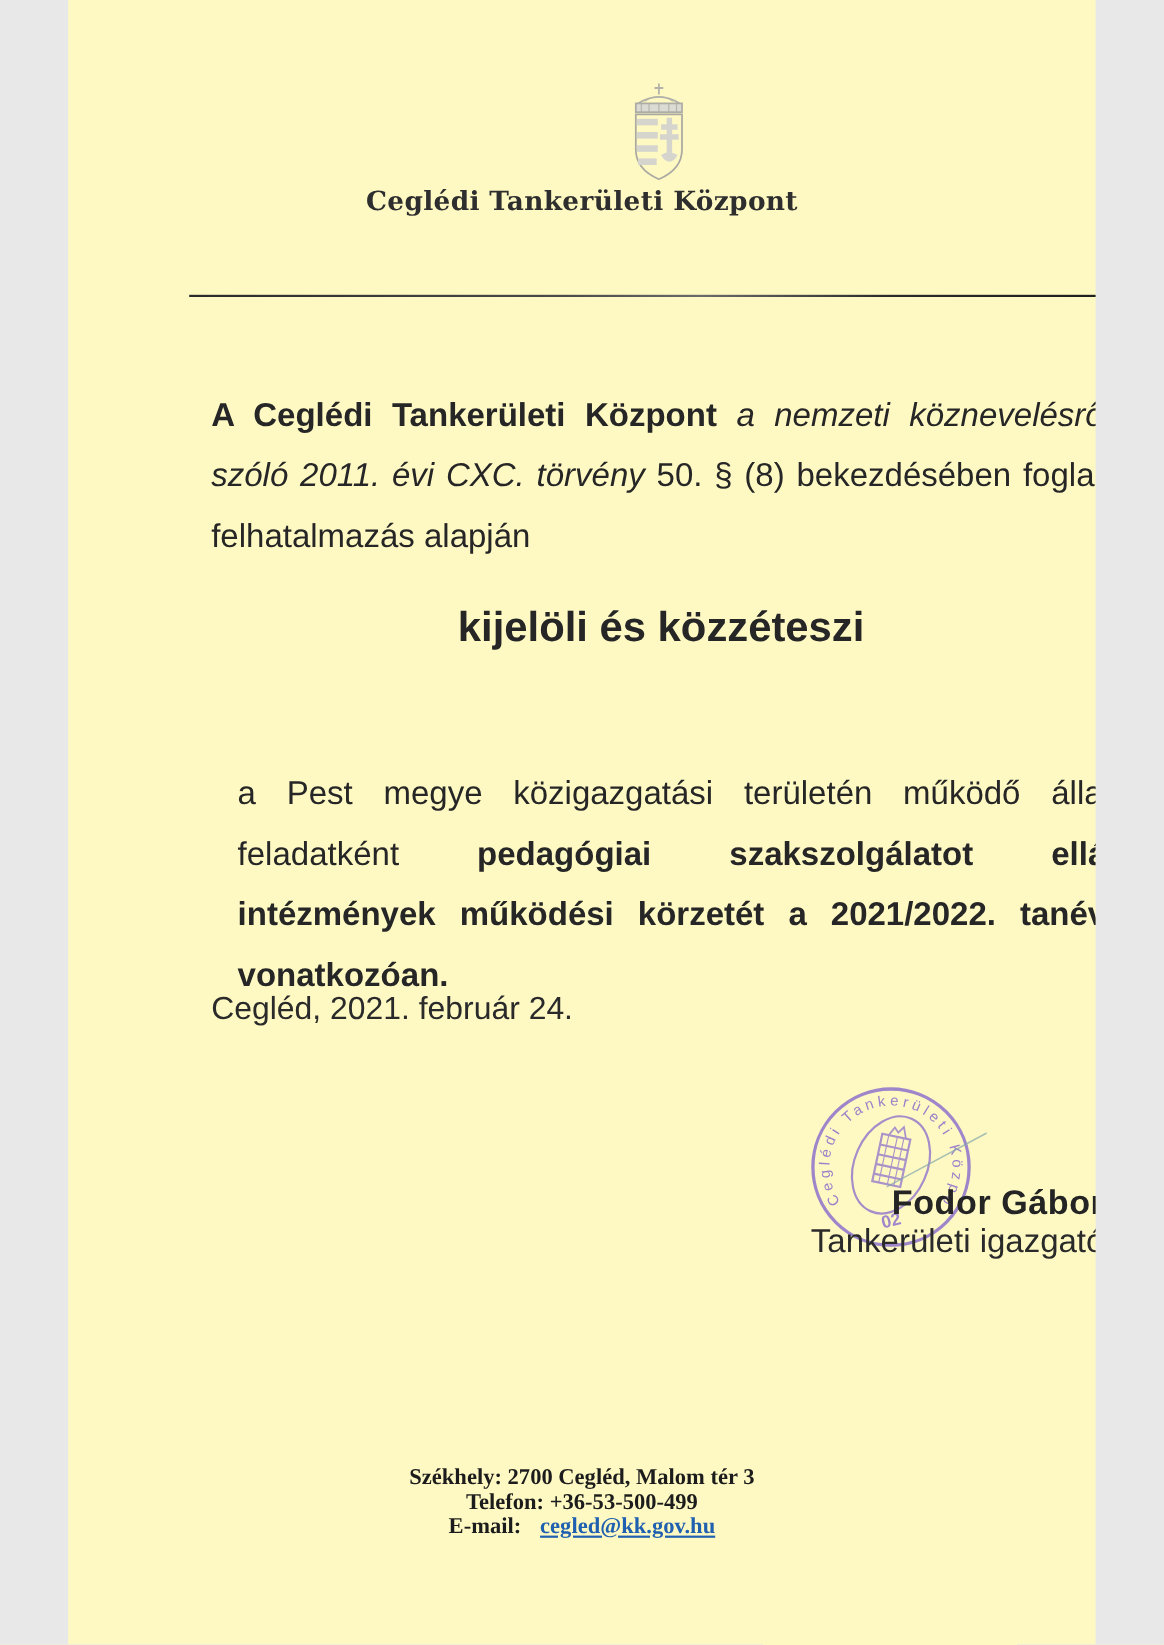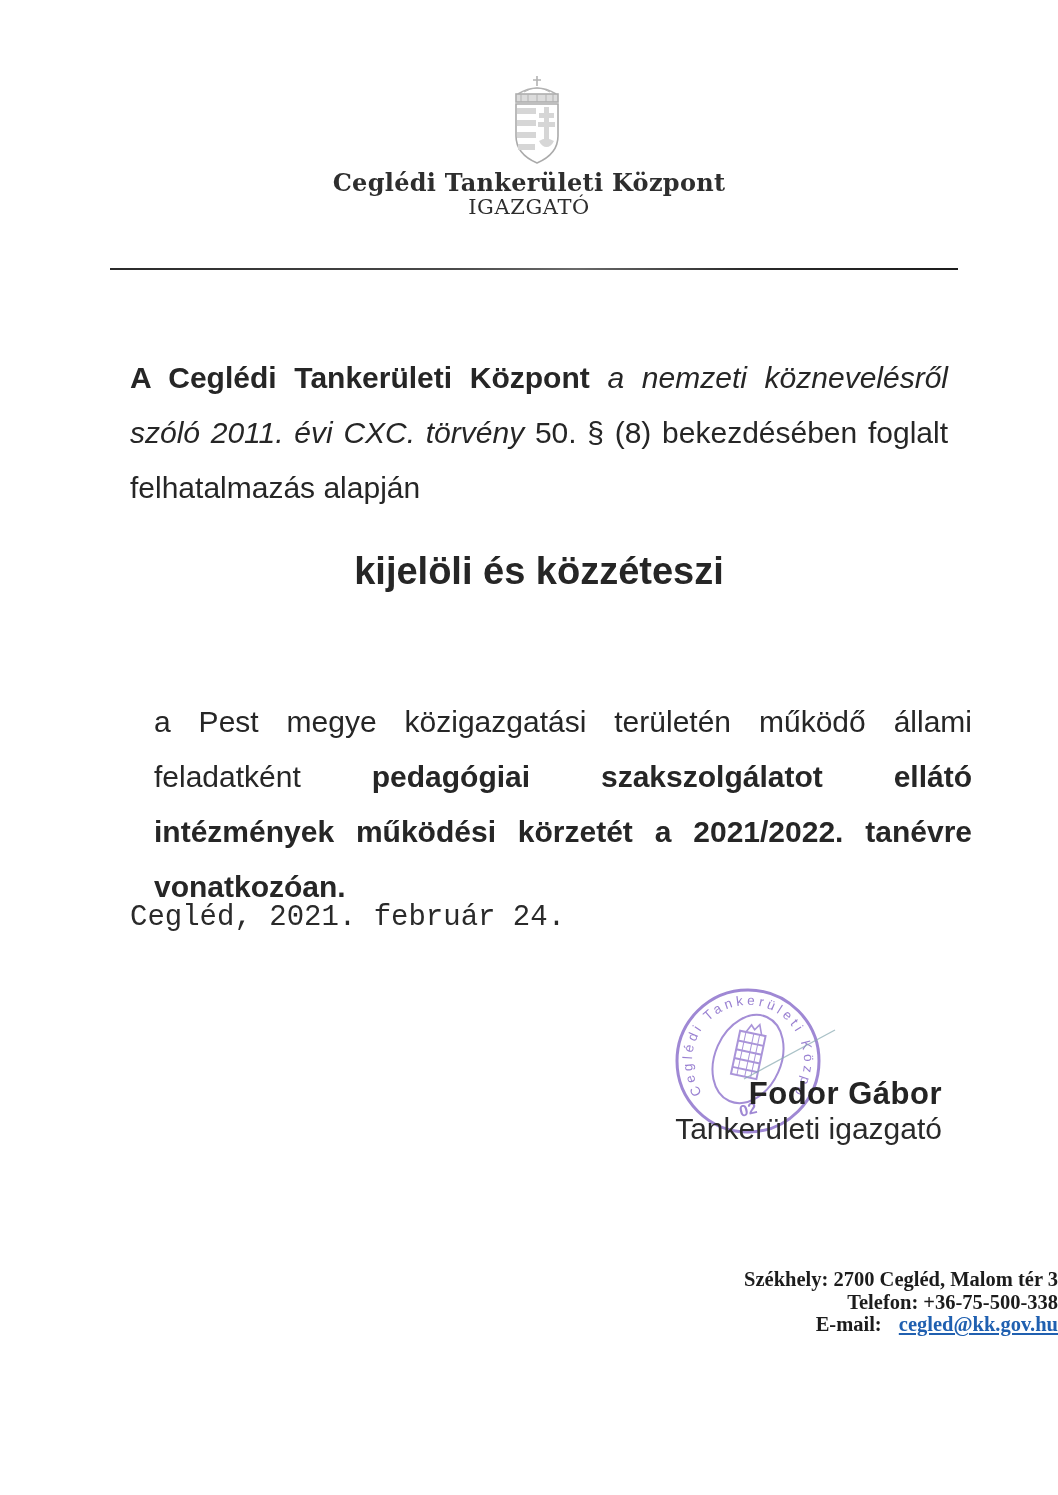--- a/index.html
+++ b/index.html
@@ -1,20 +1,20 @@
 <!DOCTYPE html>
 <html><head>
 <meta charset="utf-8">
 <style>
   html,body{margin:0;padding:0;background:#e8e8e8;}
   .page{
     position:relative;
-    width:1058px;height:1495px;
+    width:934px;height:1495px;
     margin:0 auto;
-    background:#ffffff;
+    background:#fef9c3;
     font-family:"Liberation Sans",sans-serif;
     color:#222;
     overflow:hidden;
   }
   
   .crest{position:absolute;left:494px;top:74px;width:86px;height:94px;}
   .org-name{
     position:absolute;left:0;top:168px;width:100%;
     text-align:center;
     font-family:"DejaVu Serif","Liberation Serif",serif;
@@ -39,36 +39,36 @@
   .para .b{font-weight:bold;}
   .para .i{font-style:italic;}
   #p1{top:320px;}
   .center-heading{
     position:absolute;left:130px;top:550px;width:818px;
     text-align:center;font-weight:bold;font-size:38px;color:#262626;
   }
   #p2{top:664px;margin-left:24px;}
   .dateline{
     position:absolute;left:130px;top:901px;
-    font-size:29px;color:#2a2a2a;font-family:Liberation Mono, monospace;
+    font-size:29px;color:#2a2a2a;
   }
   
   .stamp{position:absolute;left:660px;top:973px;width:176px;height:176px;z-index:1;opacity:.92;}
   .sig-name{
     position:absolute;left:522px;top:1076px;width:420px;z-index:2;
     text-align:right;font-weight:bold;font-size:31px;color:#242424;letter-spacing:.5px;
   }
   .sig-title{
     position:absolute;left:522px;top:1112px;width:420px;z-index:2;
     text-align:right;font-size:30px;color:#2a2a2a;
   }
   
   .footer{
-    position:absolute;left:0;top:1268px;width:100%;
-    text-align:right;
+    position:absolute;left:0;top:1332px;width:100%;
+    text-align:center;
     font-family:"Liberation Serif",serif;
     font-weight:bold;font-size:20.5px;line-height:22.5px;color:#1c1c1c;
   }
   .footer .email-link{color:#2060b0;text-decoration:underline;cursor:pointer;margin-left:12px;}
   .stamp-ink{fill:none;stroke:#8b6fcb;}
   .stamp-text{fill:#8b6fcb;font-family:"Liberation Sans",sans-serif;}
 </style>
 </head>
 <body>
 
@@ -93,21 +93,20 @@
       <rect x="24" y="70" width="17" height="6" fill="#cfcfcf" stroke="none"></rect>
 
       <rect x="50" y="33" width="5" height="32" fill="#cfcfcf" stroke="none"></rect>
       <rect x="45" y="39" width="15" height="5" fill="#cfcfcf" stroke="none"></rect>
       <rect x="44" y="48" width="17" height="5" fill="#cfcfcf" stroke="none"></rect>
       <path d="M45 67 q7 -5 15 0 q-3 6 -7.5 6 q-4.5 0 -7.5 -6 Z" fill="#cfcfcf" stroke="none"></path>
     </g>
   </svg>
 
   <div class="org-name">Ceglédi Tankerületi Központ</div>
-  <div class="org-role">IGAZGATÓ</div>
 
   <div class="rule"></div>
 
   <p class="para" id="p1"><span class="b">A Ceglédi Tankerületi Központ</span>
 <span class="i">a nemzeti köznevelésről szóló 2011. évi CXC. törvény</span>
 <span>50. § (8) bekezdésében foglalt felhatalmazás alapján</span></p>
 
   <div class="center-heading">kijelöli és közzéteszi</div>
 
   <p class="para" id="p2"><span>a Pest megye közigazgatási területén működő állami feladatként</span>
@@ -136,18 +135,18 @@
     <text class="stamp-text" font-size="16" font-weight="bold" x="80" y="142" transform="rotate(-14 88 140)" opacity="0.9">02</text>
 
     <path d="M 84 106 L 175 57" stroke="#7ba0a8" stroke-width="1.3" fill="none" opacity="0.7"></path>
   </svg>
 
   <div class="sig-name">Fodor Gábor</div>
   <div class="sig-title">Tankerületi igazgató</div>
 
   <div class="footer">
     <div>Székhely: 2700 Cegléd, Malom tér 3</div>
-    <div>Telefon: +36-75-500-338</div>
+    <div>Telefon: +36-53-500-499</div>
     <div><span>E-mail:</span>
 <span class="email-link">cegled@kk.gov.hu</span></div>
   </div>
 
 </div>
 
 </body></html>

